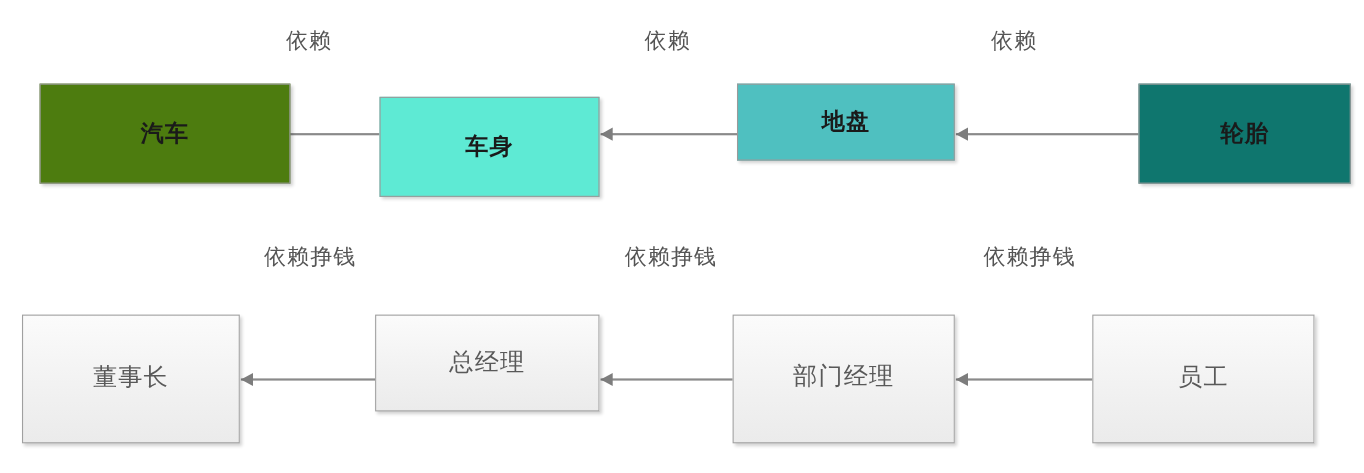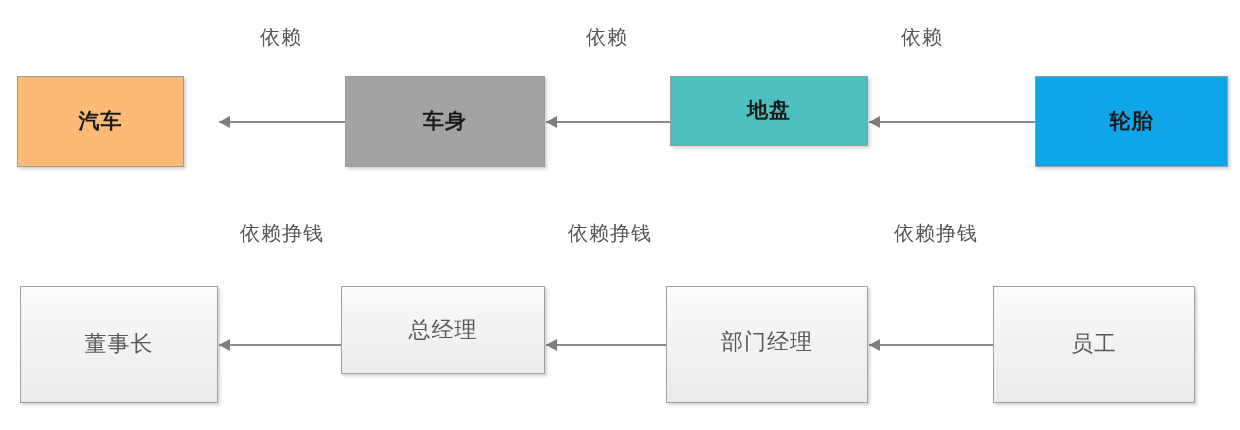--- a/index.html
+++ b/index.html
@@ -77,30 +77,30 @@
     <div style="position: absolute; left: 0px; top: 0px; width: 100%; height: 100%;">
       <div class="edge" style="left: 219px; top: 121px; width: 126px;"></div>
       <div class="arrowhead" style="left: 219px; top: 116px;"></div>
       <div class="edge-label" style="left: 281px; top: 24px;">依赖</div>
       <div class="edge" style="left: 546px; top: 121px; width: 124px;"></div>
       <div class="arrowhead" style="left: 546px; top: 116px;"></div>
       <div class="edge-label" style="left: 607px; top: 24px;">依赖</div>
       <div class="edge" style="left: 869px; top: 121px; width: 166px;"></div>
       <div class="arrowhead" style="left: 869px; top: 116px;"></div>
       <div class="edge-label" style="left: 922px; top: 24px;">依赖</div>
-      <div class="node colored" style="left: 17px; top: 76px; width: 167px; height: 91px; background: #fdba74;">
+      <div class="node colored" style="left: 36px; top: 76px; width: 228px; height: 91px; background: #4d7c0f;">
         <span>汽车</span>
       </div>
-      <div class="node colored" style="left: 345px; top: 76px; width: 200px; height: 91px; background: #a3a3a3;">
+      <div class="node colored" style="left: 345px; top: 88px; width: 200px; height: 91px; background: #5eead4;">
         <span>车身</span>
       </div>
       <div class="node colored" style="left: 670px; top: 76px; width: 198px; height: 70px; background: rgb(79, 192, 192);">
         <span>地盘</span>
       </div>
-      <div class="node colored" style="left: 1035px; top: 76px; width: 193px; height: 91px; background: #0ea5e9;">
+      <div class="node colored" style="left: 1035px; top: 76px; width: 193px; height: 91px; background: #0f766e;">
         <span>轮胎</span>
       </div>
     </div>
     <div style="position: absolute; left: 0px; top: 0px; width: 100%; height: 100%;">
       <div class="edge" style="left: 219px; top: 344px; width: 122px;"></div>
       <div class="arrowhead" style="left: 219px; top: 339px;"></div>
       <div class="edge-label" style="left: 282px; top: 220px;">依赖挣钱</div>
       <div class="edge" style="left: 546px; top: 344px; width: 120px;"></div>
       <div class="arrowhead" style="left: 546px; top: 339px;"></div>
       <div class="edge-label" style="left: 610px; top: 220px;">依赖挣钱</div>

